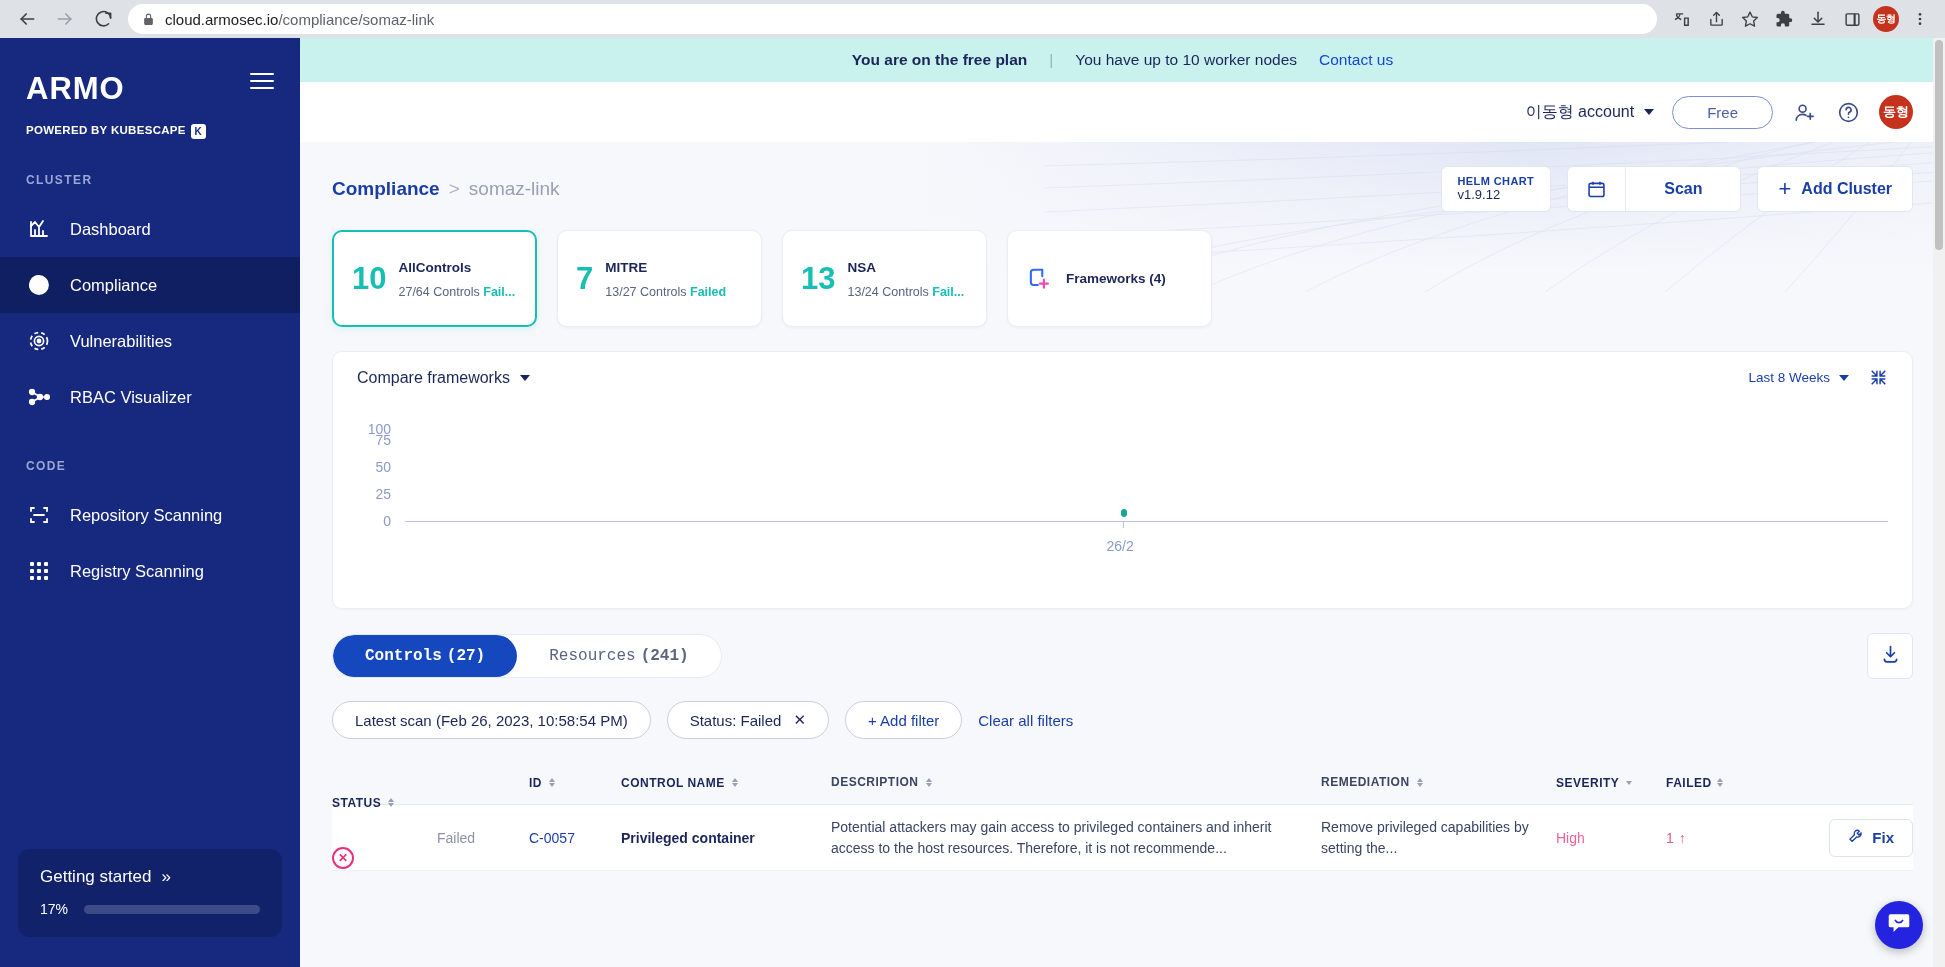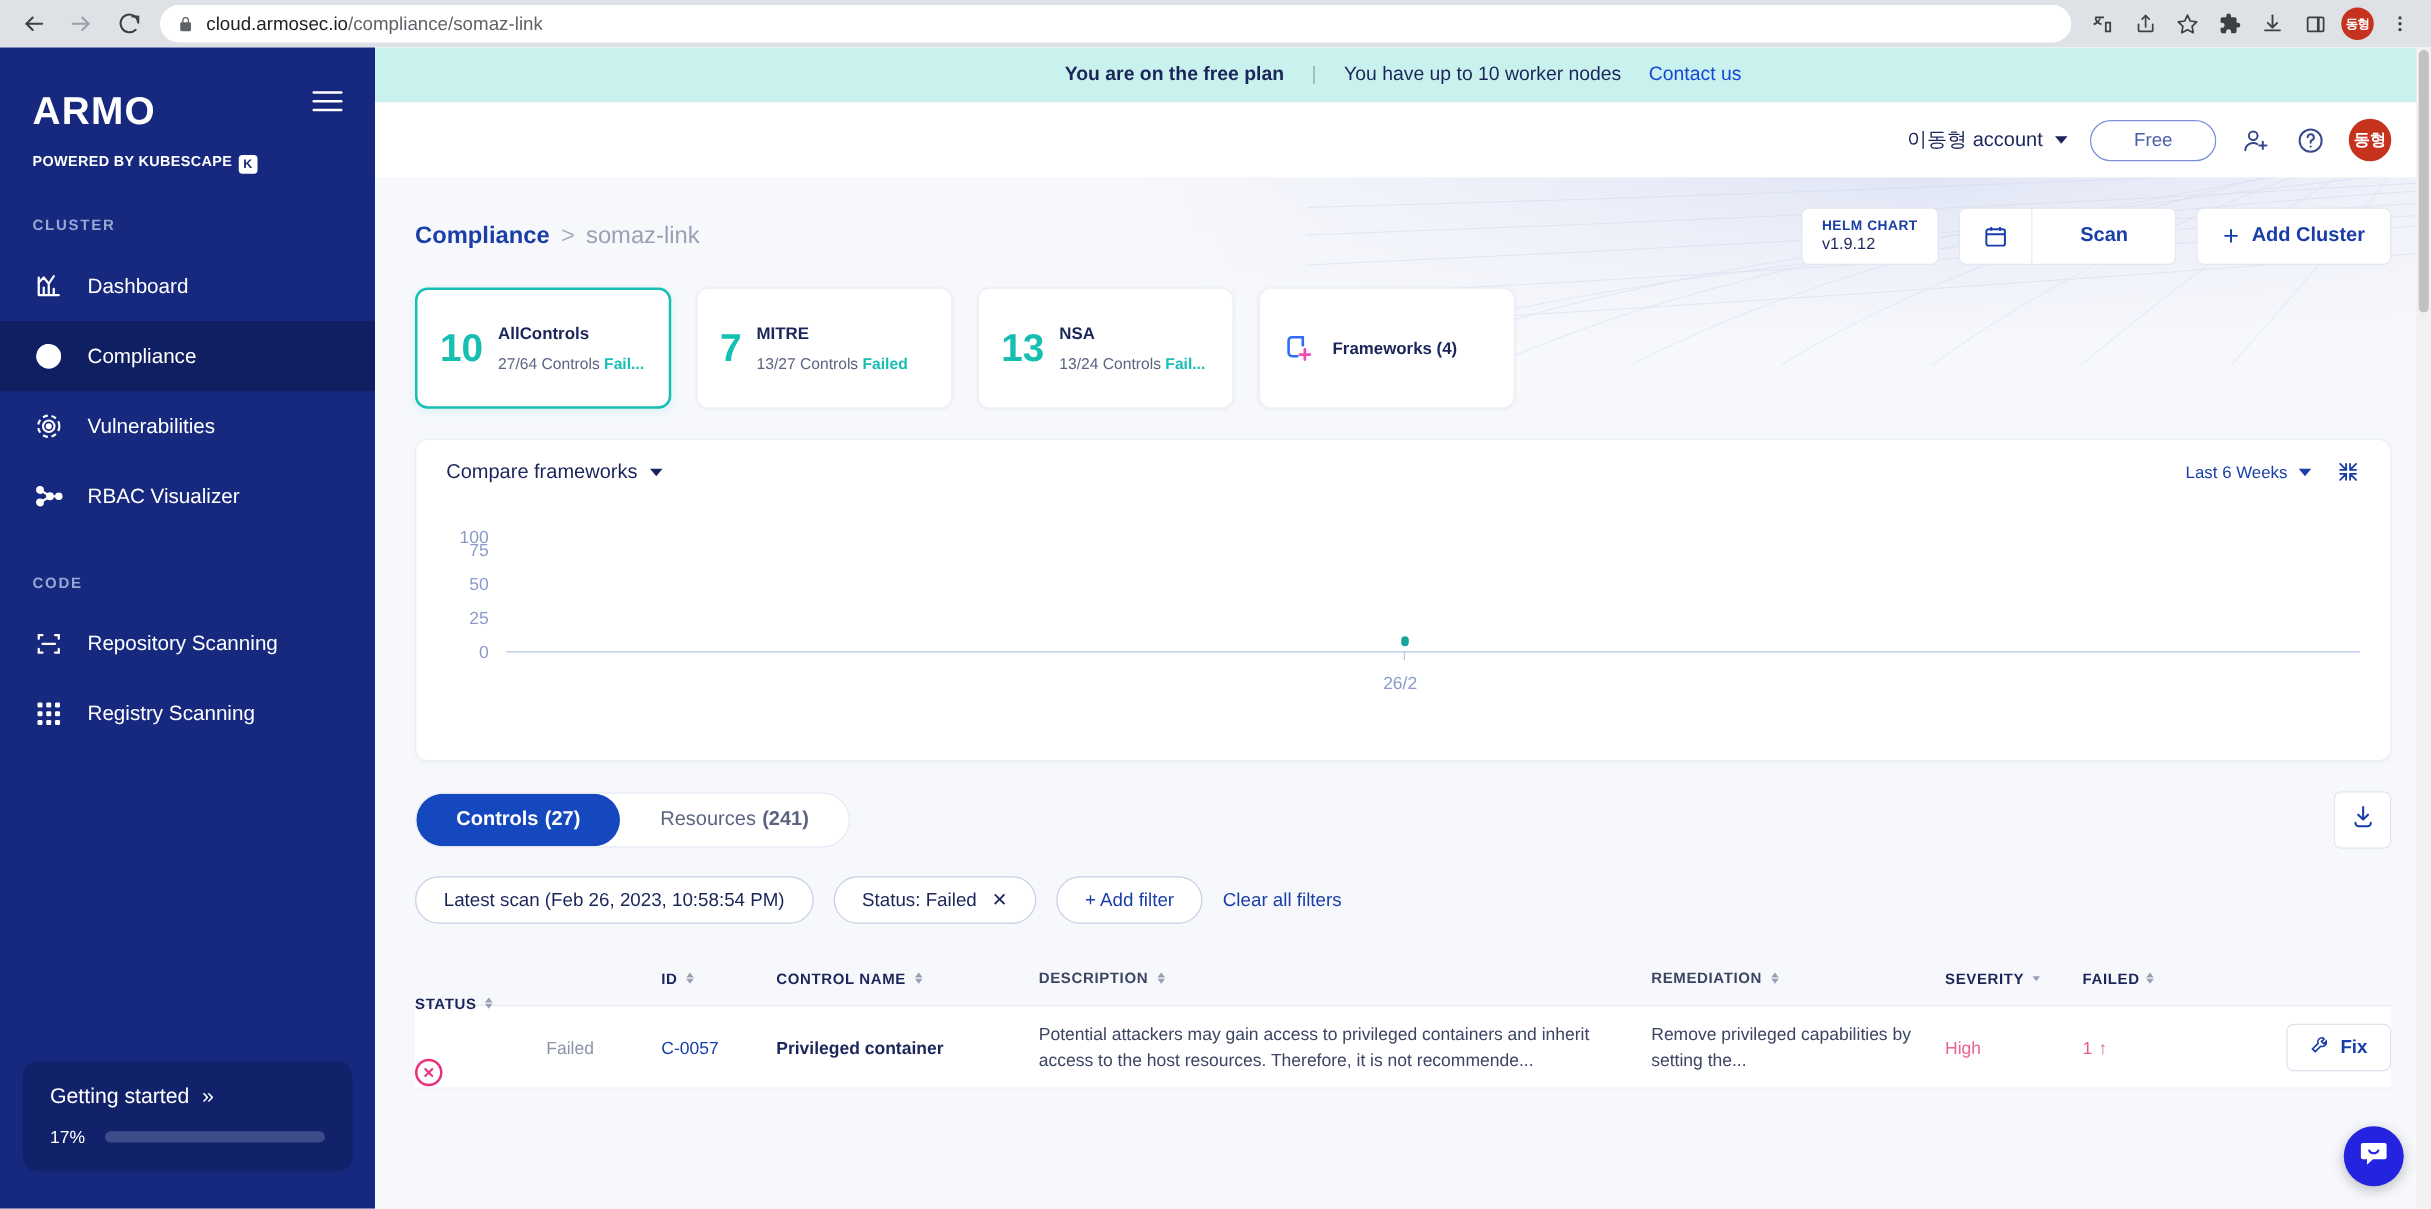--- a/index.html
+++ b/index.html
@@ -252,21 +252,21 @@
   .dot { position:absolute; width: 6px; height: 8px; border-radius: 3px; background: #17a59b; }
   .x-lab { position: absolute; font-size: 14px; color: #8c9acb; }
 
   
   .tabs-row { display: flex; align-items: center; justify-content: space-between; margin-top: 24px; position: relative; z-index:2; }
   .tabs {
     display: flex; background: #fff; border-radius: 22px;
     overflow: hidden; height: 44px;
     border: 1px solid #e8eaf3;
   }
-  .tab { display: flex; align-items: center; padding: 12px 32px; font-size: 16px; color: #5b6480; gap: 5px; }
+  .tab { display: flex; align-items: center; padding: 12px 32px; font-size: 16px; color: #5b6480; gap: 5px; font-family: Liberation Mono, monospace; }
   .tab.active { background: #1547bf; color: #fff; font-weight: bold; border-radius: 22px; }
   .tab .cnt { font-weight: bold; }
   .tab.active .cnt { font-weight: bold; }
   .dl-btn {
     width: 46px; height: 46px; background: #fff;
     border: 1px solid #e3e6f0; border-radius: 6px;
     display: flex; align-items: center; justify-content: center;
     color: #1a3ea8;
   }
 
@@ -643,21 +643,21 @@
       </div>
 
       <div class="chart-panel">
         <div class="chart-head">
           <div class="compare-sel">
             <span>Compare frameworks</span>
             <span class="chev-down"></span>
           </div>
           <div class="chart-right">
             <div class="range-sel">
-              <span>Last 6 Weeks</span>
+              <span>Last 8 Weeks</span>
               <span class="chev-down-sm"></span>
             </div>
             <span class="collapse-ic">
               <svg width="19" height="19" viewBox="0 0 24 24" fill="none" stroke="currentColor" stroke-width="1.9" stroke-linecap="round">
                   <path d="M4 4l6 6M10 4v6H4"></path>
                   <path d="M20 4l-6 6M14 4v6h6"></path>
                   <path d="M4 20l6-6M10 20v-6H4"></path>
                   <path d="M20 20l-6-6M14 20v-6h6"></path>
                 </svg>
             </span>

